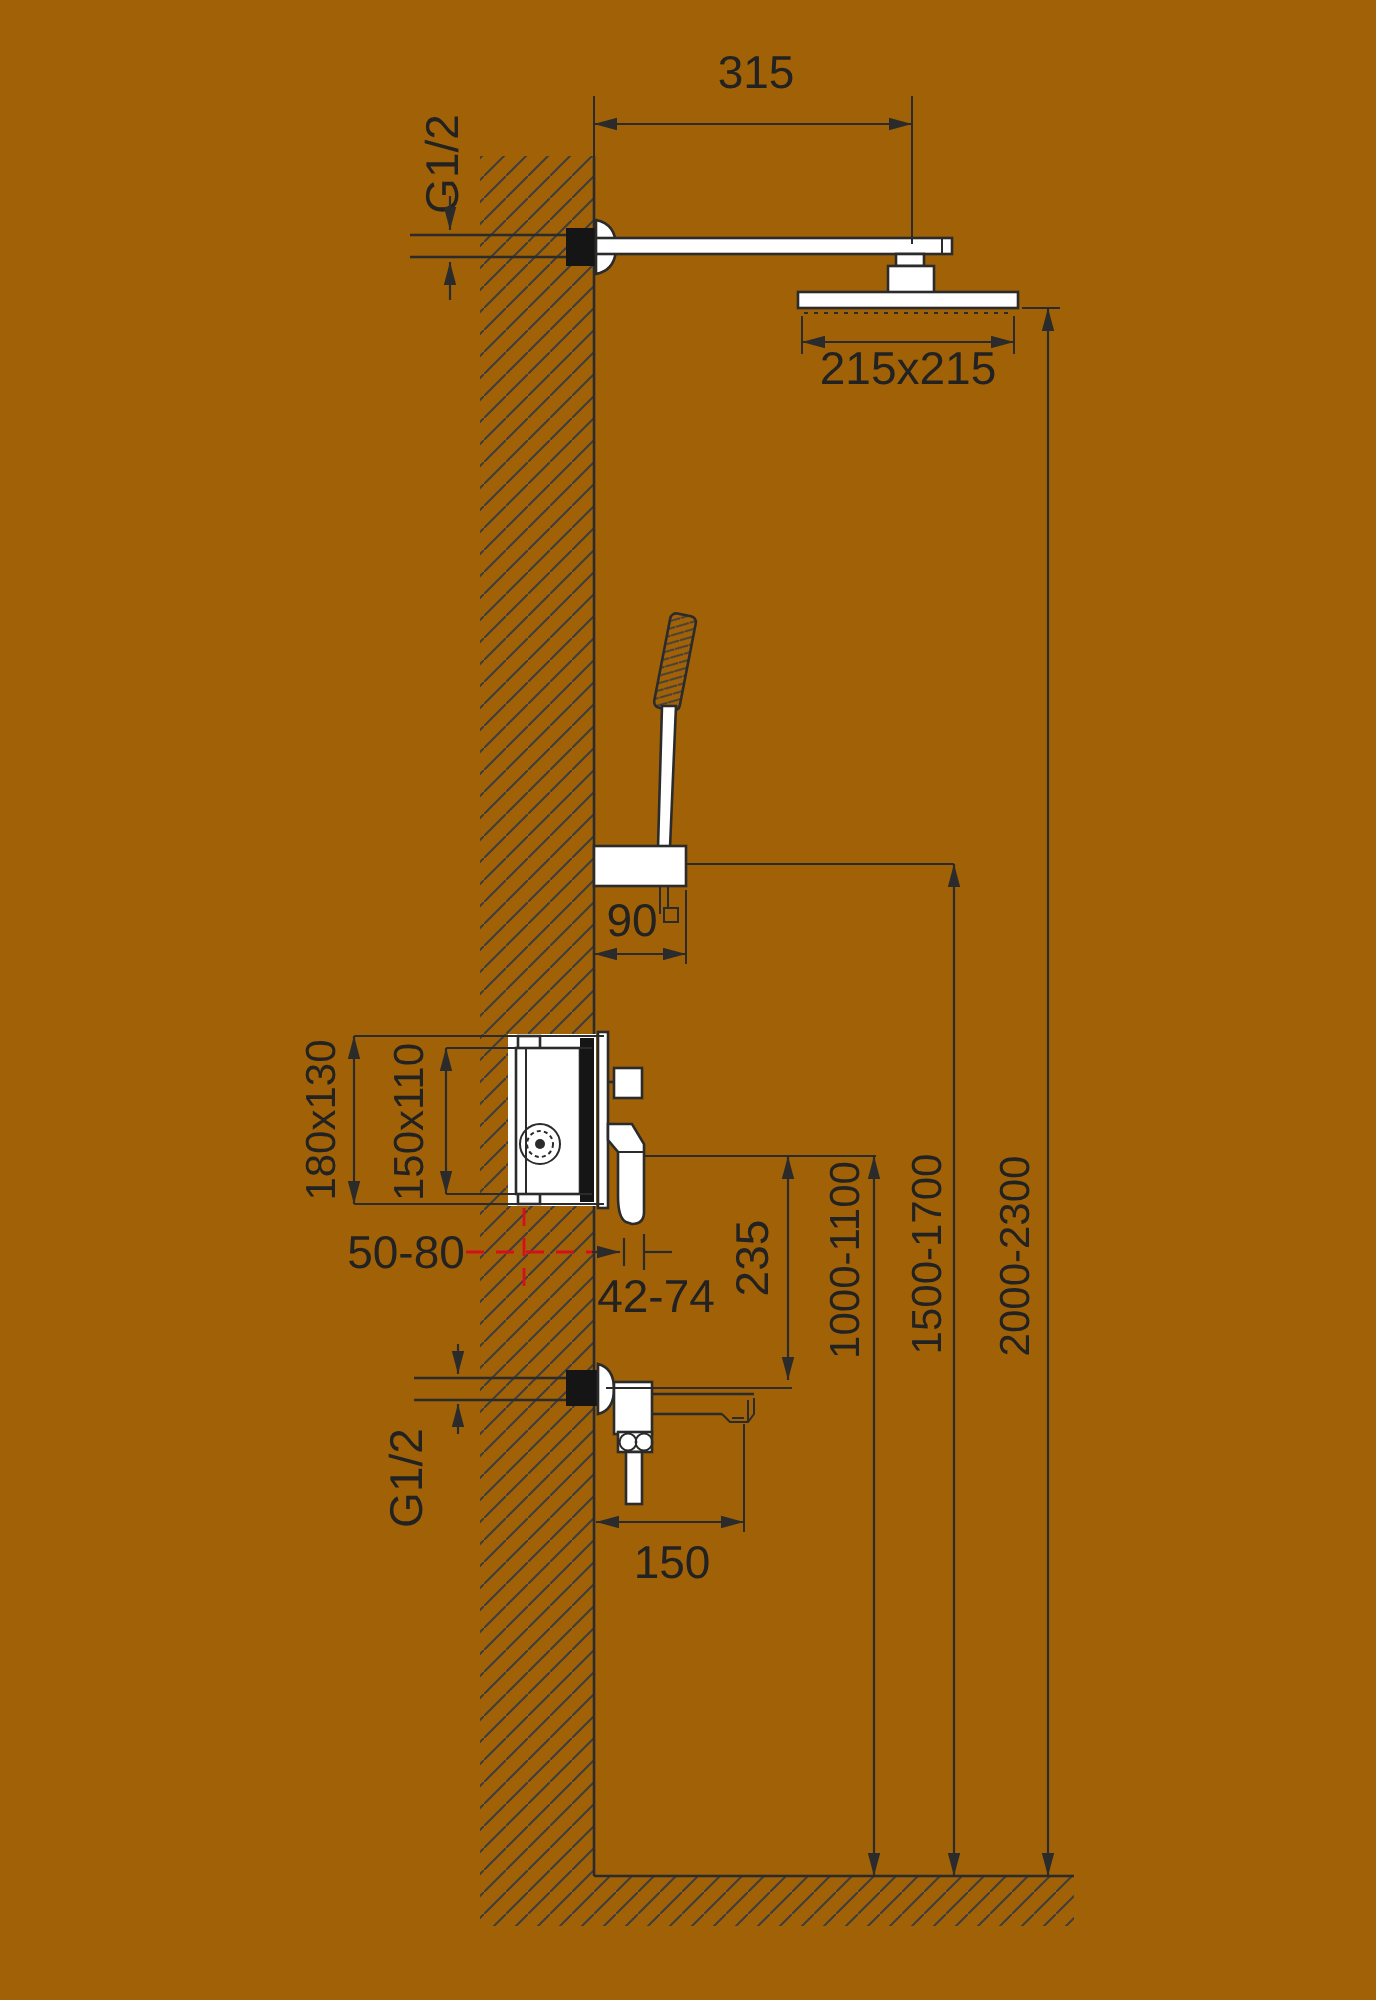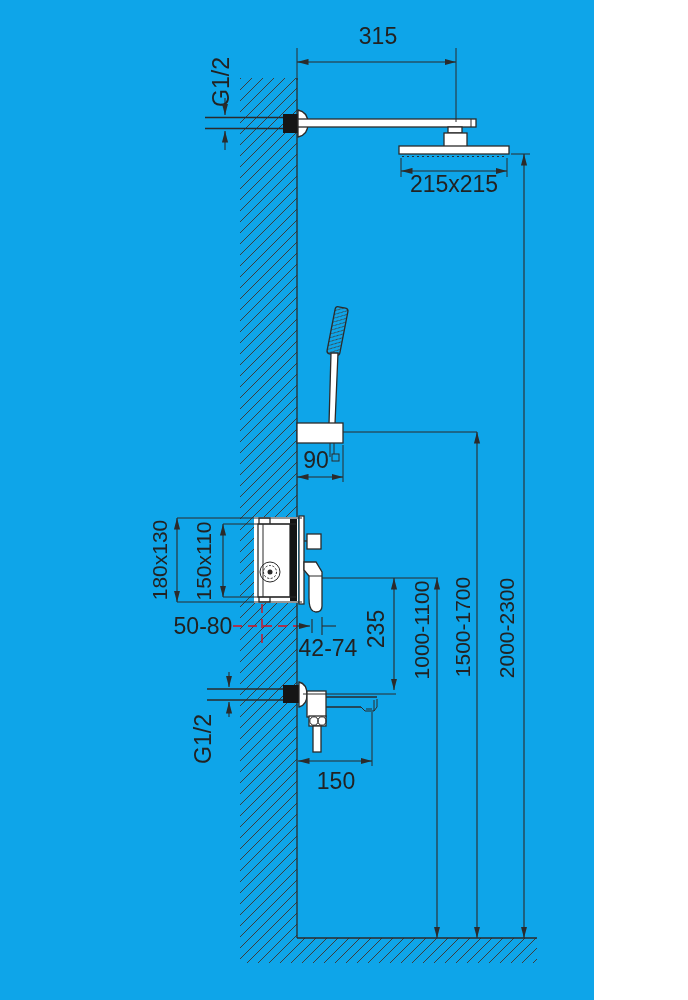--- a/index.html
+++ b/index.html
@@ -1,16 +1,16 @@
 <!DOCTYPE html>
 <html><head>
 <meta charset="utf-8">
 <style>
   html,body{margin:0;padding:0;background:#fff;}
-  .stage{position:relative;width:594px;height:1000px;background:#0ea5e9;overflow:hidden;
+  .stage{position:relative;width:688px;height:1000px;background:#a16207;overflow:hidden;
          font-family:"Liberation Sans", sans-serif;}
   svg{position:absolute;left:0;top:0;}
   svg text{fill:#222;font-family:"Liberation Sans", sans-serif;}
   .dimtxt{font-size:23px;}
   .dimtxt-sm{font-size:21px;}
   .ln{stroke:#2b2b2b;stroke-width:1.3;fill:none;}
   .thin{stroke:#2b2b2b;stroke-width:1;fill:none;}
   .wfill{fill:#ffffff;stroke:#2b2b2b;stroke-width:1.3;}
   .dark{fill:#151515;stroke:none;}
   .redln{stroke:#d60f1f;stroke-width:1.4;fill:none;stroke-dasharray:9 6;}

